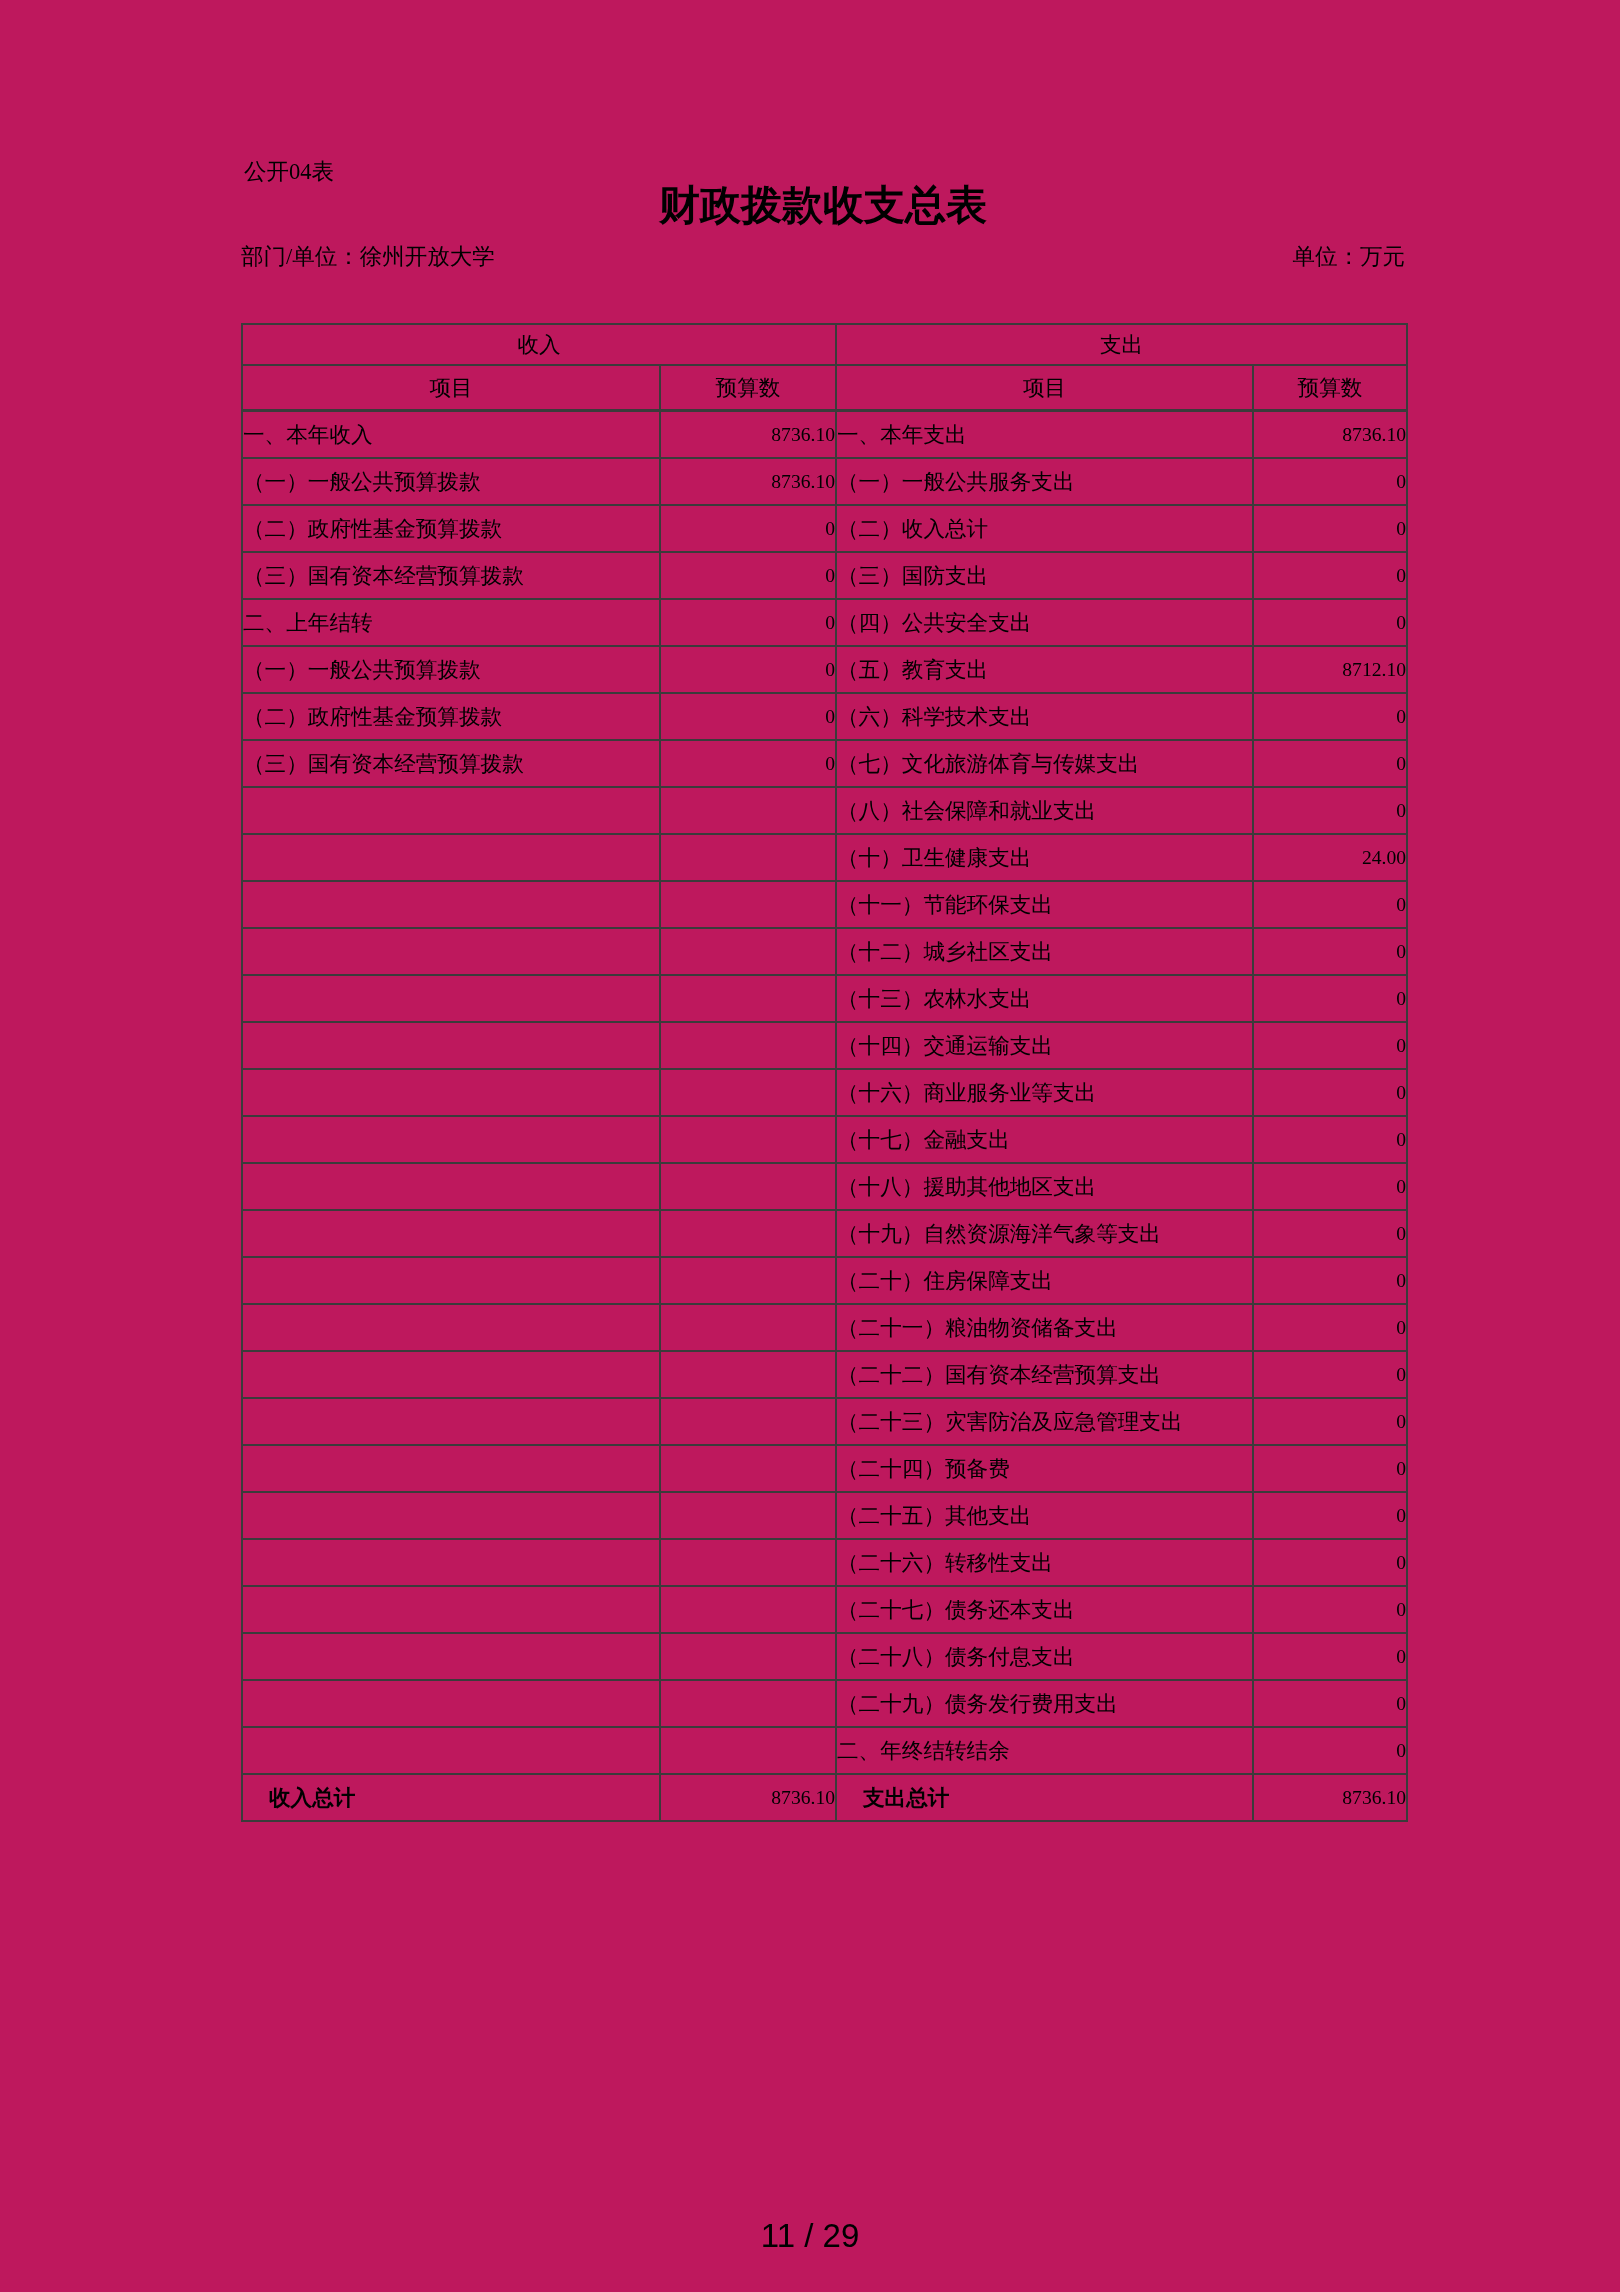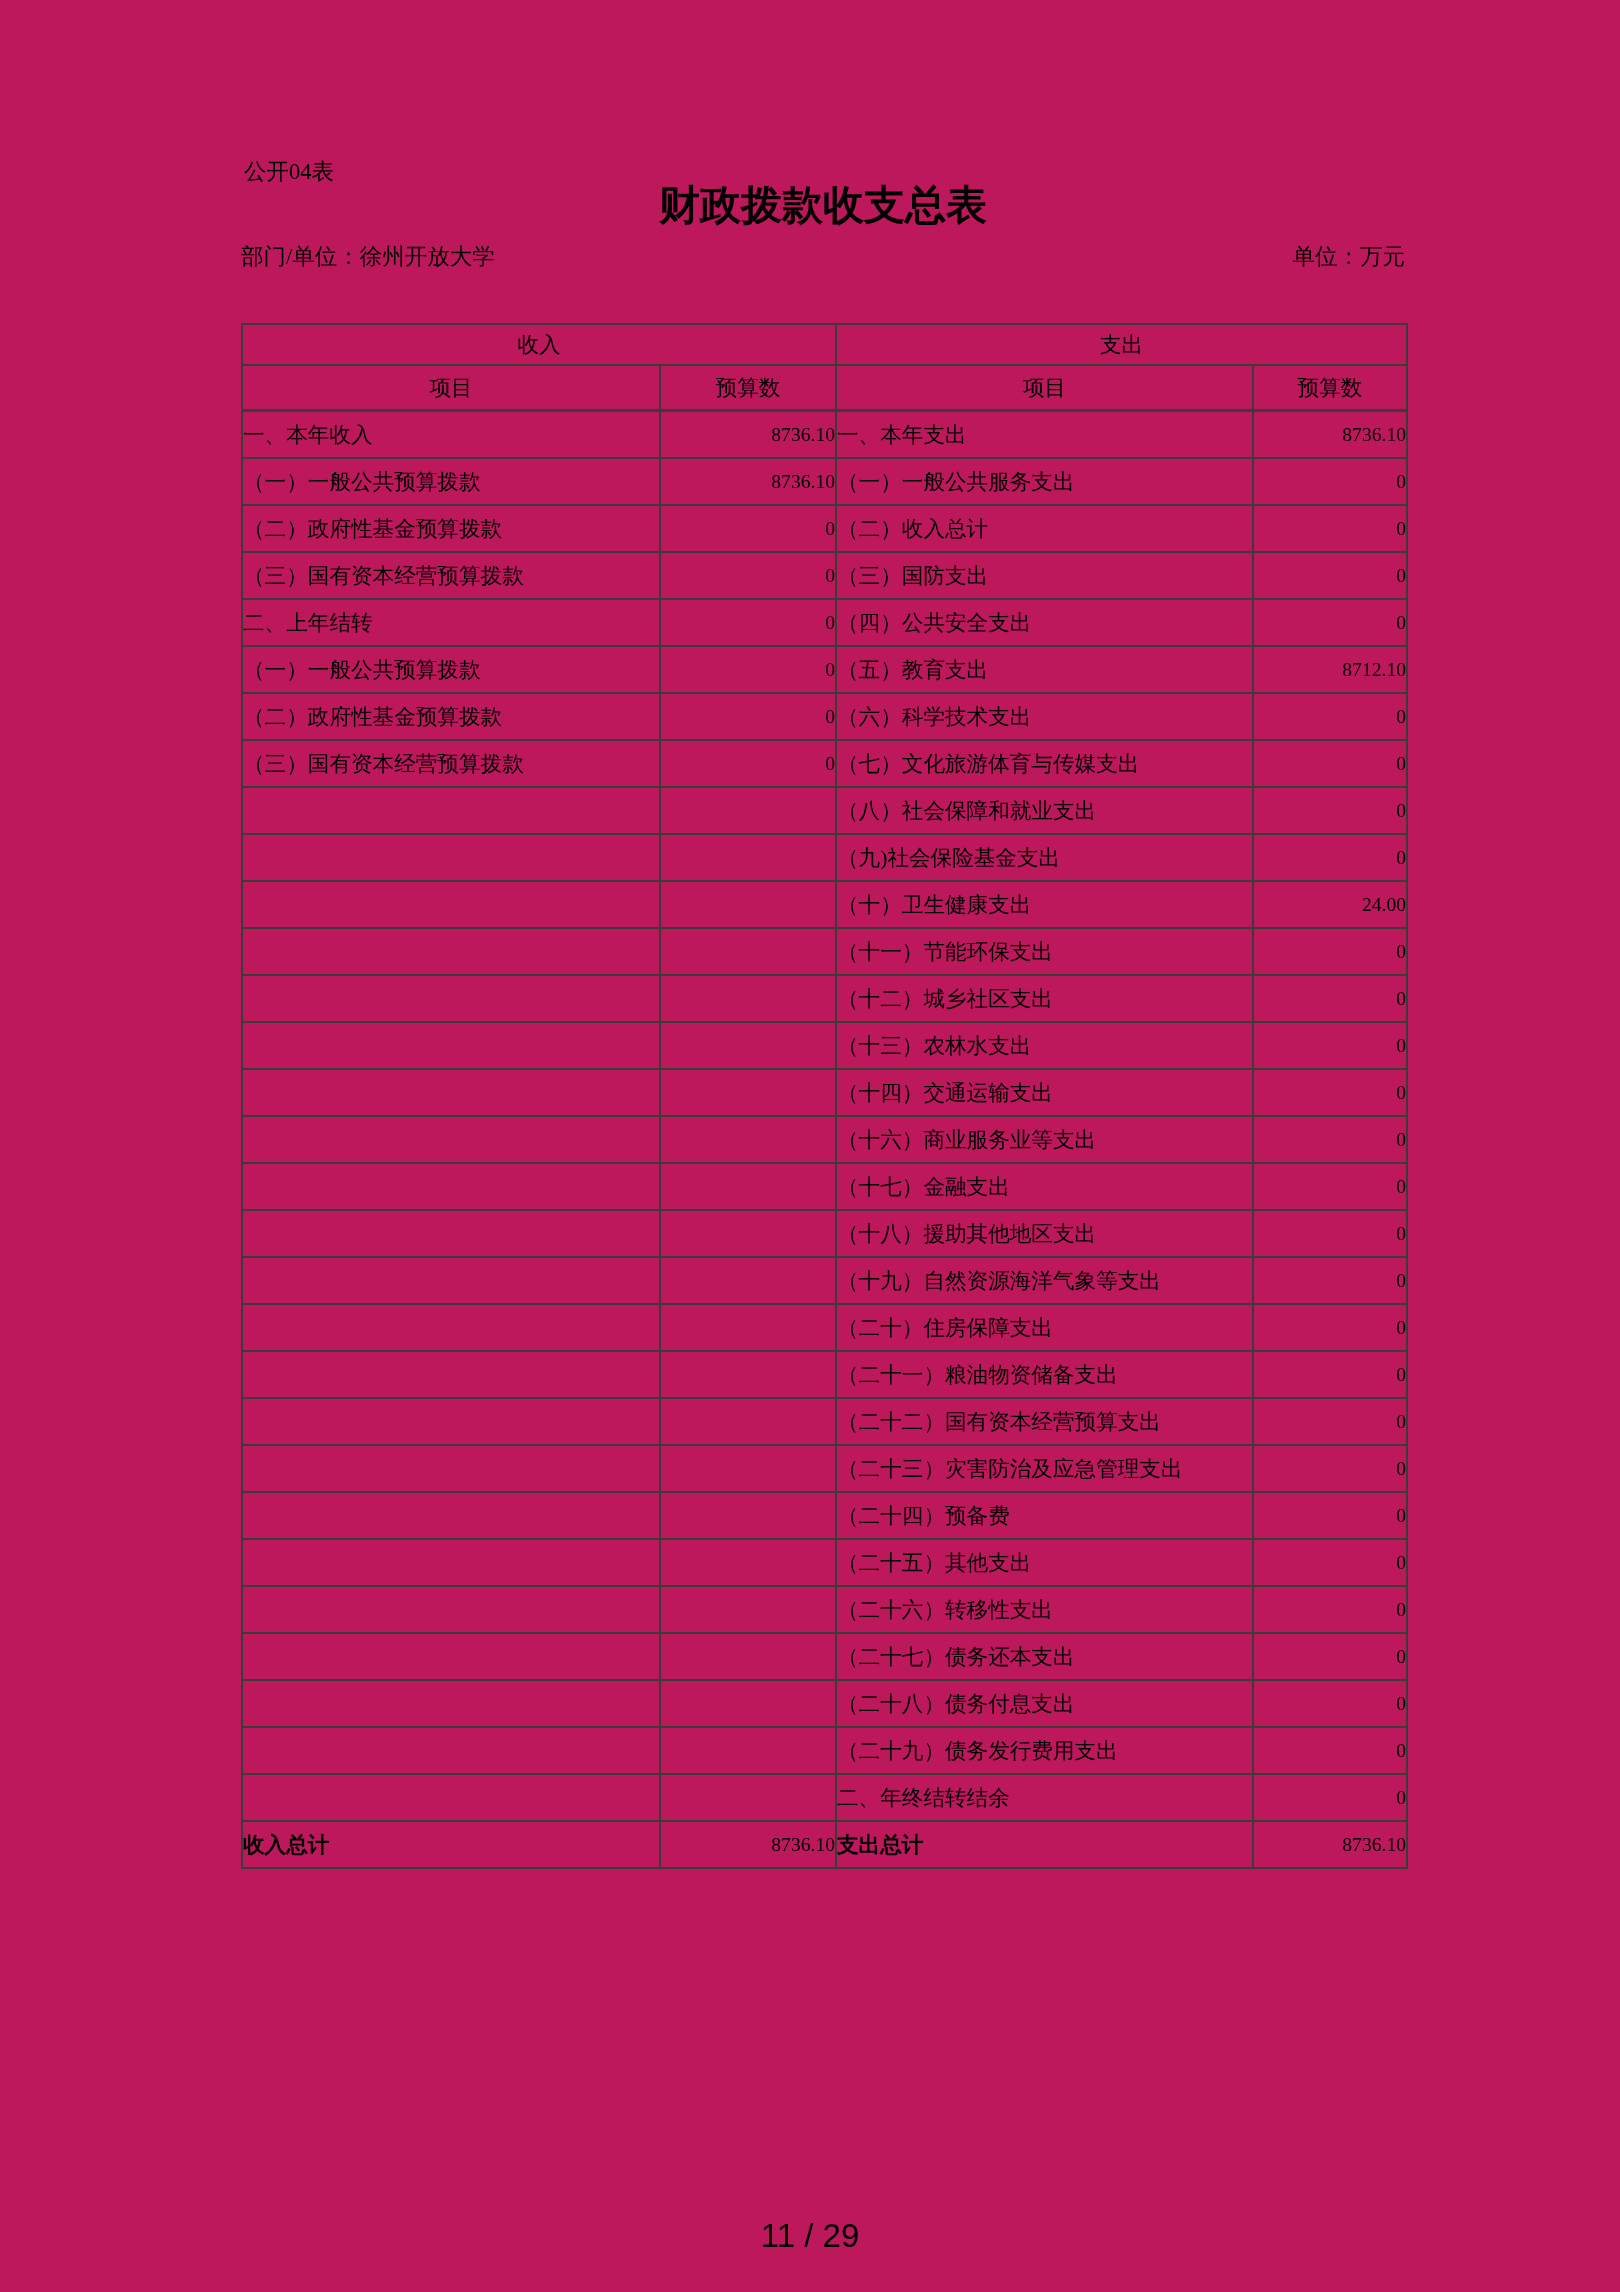--- a/index.html
+++ b/index.html
@@ -40,21 +40,21 @@
   }
   .budget-table thead th {
     font-weight: normal; text-align: center; font-size: 21.6px;
   }
   .budget-table thead tr.section-row th { height: 39px; border-bottom-width: 2.9px; }
   .budget-table thead tr.colhead-row th { height: 43px; border-bottom-width: 3.9px; }
   .budget-table td { height: 45px; }
   .item-cell  { text-align: left;  font-size: 21.6px; padding-left: 5.9px; }
   .value-cell { text-align: right; font-size: 19.6px; padding-right: 4.9px; }
   .mid { border-left-width: 2.9px !important; }
-  tr.totals-row td { border-top-width: 2.9px; height: 45px; }
+  tr.totals-row td { border-top-width: 2.9px; height: 45px; padding-left: 26px; }
   tr.totals-row .item-cell { font-weight: 700; }
 
   .page-number {
     position: absolute; left: 0; top: 2217px; width: 100%;
     text-align: center; font-size: 33px;
     font-family: Liberation Sans, sans-serif;
   }
 </style>
 </head>
 <body>
@@ -140,26 +140,20 @@
         </tr>
         <tr>
           <td class="item-cell"></td>
           <td class="value-cell"></td>
           <td class="item-cell mid">（八）社会保障和就业支出</td>
           <td class="value-cell">0</td>
         </tr>
         <tr>
           <td class="item-cell"></td>
           <td class="value-cell"></td>
-          <td class="item-cell mid">（九)社会保险基金支出</td>
-          <td class="value-cell">0</td>
-        </tr>
-        <tr>
-          <td class="item-cell"></td>
-          <td class="value-cell"></td>
           <td class="item-cell mid">（十）卫生健康支出</td>
           <td class="value-cell">24.00</td>
         </tr>
         <tr>
           <td class="item-cell"></td>
           <td class="value-cell"></td>
           <td class="item-cell mid">（十一）节能环保支出</td>
           <td class="value-cell">0</td>
         </tr>
         <tr>

